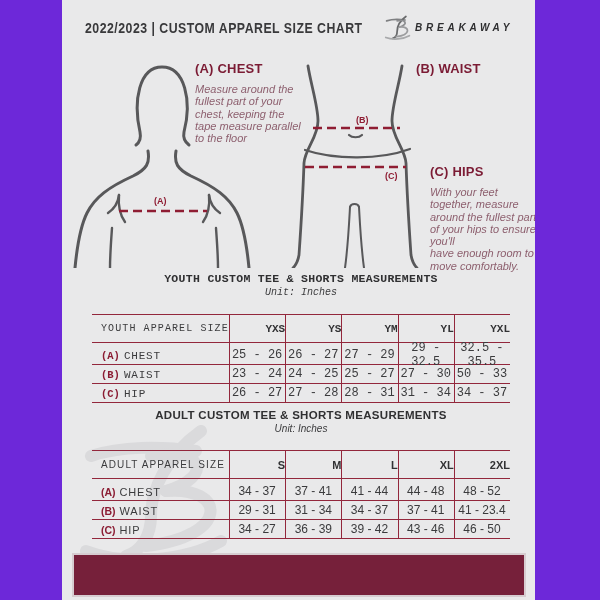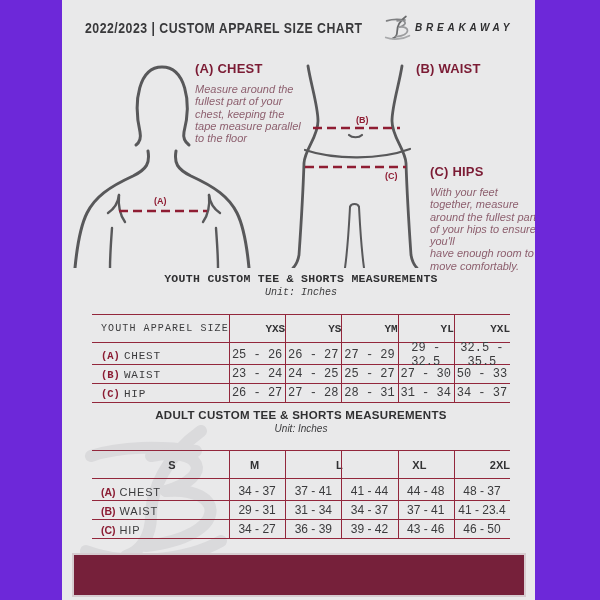--- a/index.html
+++ b/index.html
@@ -186,34 +186,35 @@
     <div class="tbl-block tb-adult">
       <div class="tbl-title">ADULT CUSTOM TEE &amp; SHORTS MEASUREMENTS</div>
       <div class="tbl-unit">Unit: Inches</div>
       <div class="size-table">
         <div class="vline v1"></div>
         <div class="vline v2"></div>
         <div class="vline v3"></div>
         <div class="vline v4"></div>
         <div class="vline v5"></div>
         <div class="t-row">
+          <div class="cell-label hdr-label">ADULT APPAREL SIZE</div>
           <div class="cell-sz hdr-sz">S</div>
           <div class="cell-sz hdr-sz">M</div>
           <div class="cell-sz hdr-sz">L</div>
           <div class="cell-sz hdr-sz">XL</div>
           <div class="cell-sz hdr-sz">2XL</div>
         </div>
         <div class="dbl"></div>
         <div class="t-row data" style="border-top:none">
           <div class="cell-label"><span class="row-prefix">(A)</span><span class="row-label">CHEST</span></div>
           <div class="cell-sz val">34 - 37</div>
           <div class="cell-sz val">37 - 41</div>
           <div class="cell-sz val">41 - 44</div>
           <div class="cell-sz val">44 - 48</div>
-          <div class="cell-sz val">48 - 37</div>
+          <div class="cell-sz val">48 - 52</div>
         </div>
         <div class="t-row data">
           <div class="cell-label"><span class="row-prefix">(B)</span><span class="row-label">WAIST</span></div>
           <div class="cell-sz val">29 - 31</div>
           <div class="cell-sz val">31 - 34</div>
           <div class="cell-sz val">34 - 37</div>
           <div class="cell-sz val">37 - 41</div>
           <div class="cell-sz val">41 - 23.4</div>
         </div>
         <div class="t-row data">

